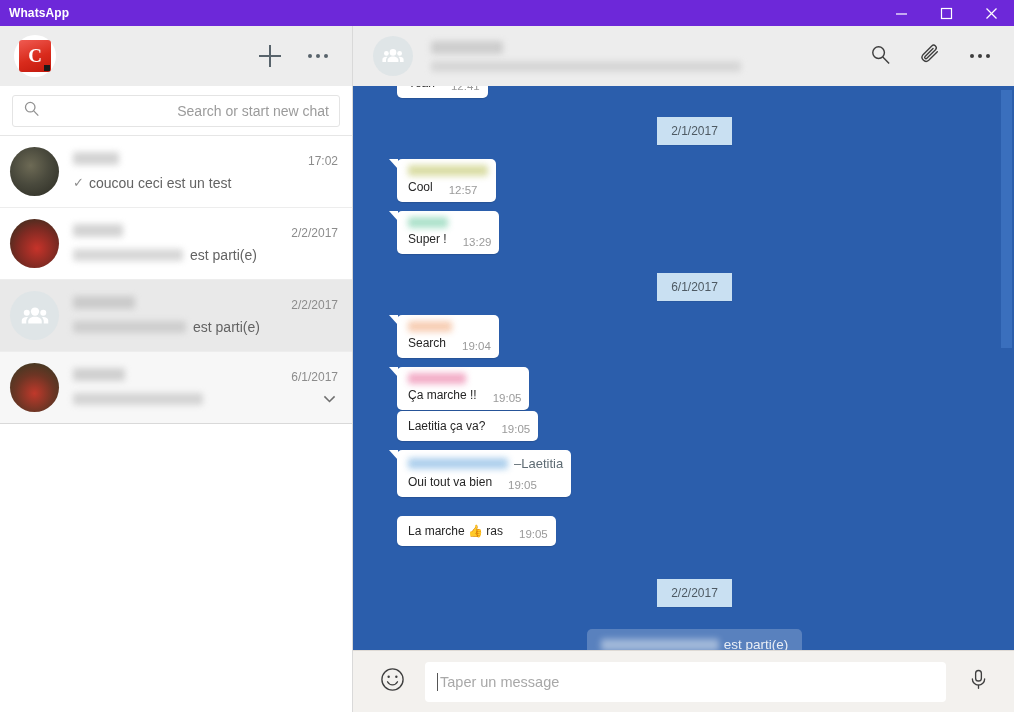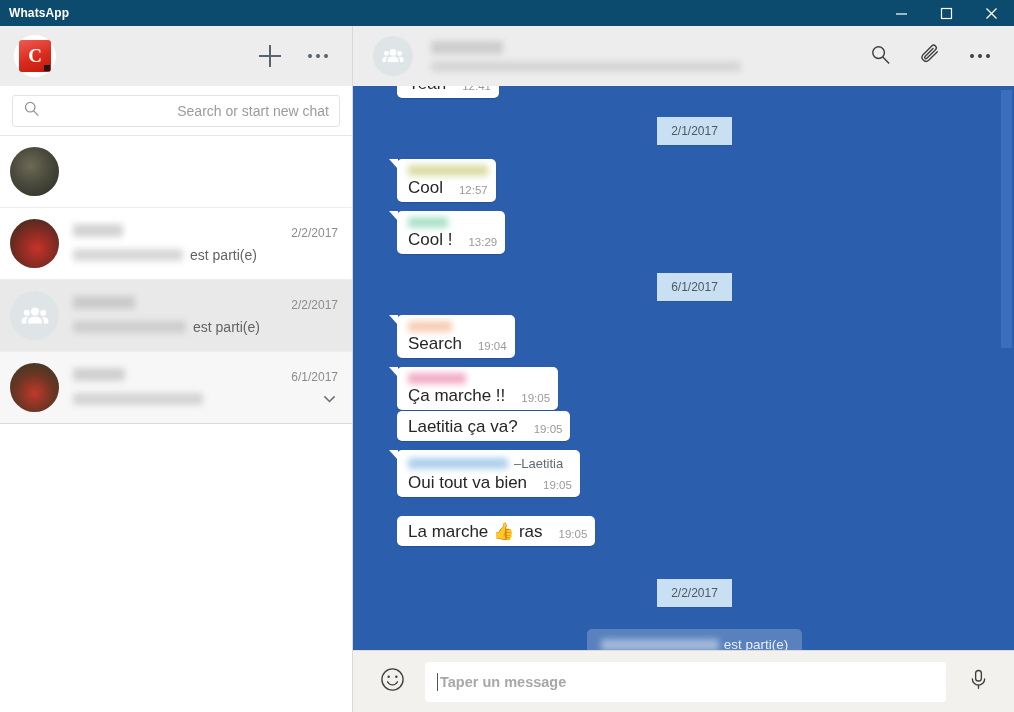--- a/index.html
+++ b/index.html
@@ -5,21 +5,21 @@
   * { box-sizing: border-box; margin: 0; padding: 0; }
   html, body {
     width: 1014px; height: 712px;
     font-family: "Liberation Sans", sans-serif;
     overflow: hidden; background: #fff;
   }
   .app { position: relative; width: 1014px; height: 712px; display: flex; flex-direction: column; }
 
   
   .titlebar {
-    height: 26px; background: #0c4a6e; display: flex; align-items: center;
+    height: 26px; background: #6d28d9; display: flex; align-items: center;
     flex: 0 0 26px; color: #fff;
   }
   .titlebar-text { font-size: 12px; font-weight: bold; padding-left: 9px; letter-spacing: .1px; }
   .win-controls { margin-left: auto; display: flex; height: 26px; }
   .win-btn {
     width: 45px; height: 26px; display: flex; align-items: center; justify-content: center;
     cursor: default;
   }
   .win-btn svg { display: block; }
 
@@ -146,21 +146,21 @@
     display: flex; flex-direction: column;
   }
   .bubble.tail::before {
     content: ""; position: absolute; left: -8px; top: 0;
     border-style: solid; border-width: 0 9px 10px 0; border-color: transparent #fff transparent transparent;
   }
   .sender-line { display: flex; align-items: center; margin-bottom: 2px; }
   .sender-blur { height: 11px; border-radius: 2px; filter: blur(3px); opacity: .95; }
   .sender-suffix { font-size: 13px; color: #5e6b73; margin-left: 6px; white-space: nowrap; }
   .bubble-body { display: flex; align-items: flex-end; }
-  .bubble-text { font-size: 17px; color: #262626; line-height: 19px; white-space: pre-wrap; }
+  .bubble-text { font-size: 12px; color: #262626; line-height: 19px; white-space: pre-wrap; }
   .bubble-time { font-size: 11.5px; color: #9a9a9a; margin-left: 16px; padding-bottom: 1px; white-space: nowrap; }
 
   .sys-bubble {
     background: rgba(255,255,255,.22); border-radius: 5px; padding: 8px 14px;
     display: flex; align-items: center; font-size: 13.5px; color: #e9eef5;
   }
   .sys-blur {
     height: 12px; width: 118px; border-radius: 2px; background: #dde6f0; opacity: .55;
     filter: blur(3.2px); margin-right: 5px;
   }
@@ -175,21 +175,21 @@
     padding: 0 20px 0 22px; border-top: 1px solid #dedad5;
   }
   .emoji-btn { width: 34px; height: 34px; display: flex; align-items: center; justify-content: center; color: #3f3f3f; cursor: pointer; }
   .compose-box {
     flex: 1; height: 40px; background: #fff; border-radius: 4px; margin: 0 16px;
     display: flex; align-items: center; padding: 0 12px;
   }
   .compose-input {
     flex: 1; border: 0; outline: none; font-size: 14.5px; color: #6d28d9;
     font-family: "Liberation Sans", sans-serif; background: transparent;
-    border-left: 1px solid #555; padding-left: 2px; height: 18px; font-weight: bold;
+    border-left: 1px solid #555; padding-left: 2px; height: 18px;
   }
   .compose-input::placeholder { color: #a8a8a8; }
   .mic-btn { width: 32px; height: 32px; display: flex; align-items: center; justify-content: center; color: #3f3f3f; cursor: pointer; }
 </style>
 </head>
 <body>
 
 <div class="app">
 
   <div class="titlebar">
@@ -245,20 +245,30 @@
               </svg>
           </span>
           <input class="search-input" type="text" placeholder="Search or start new chat" style="">
         </div>
       </div>
 
       <div class="chat-list">
 
         <div class="chat-item">
           <div class="chat-avatar av-photo-1"></div>
+          <div class="chat-main">
+            <div class="chat-row1">
+              <span class="chat-name-blur" style="width:46px"></span>
+              <span class="chat-time">17:02</span>
+            </div>
+            <div class="chat-row2">
+              <span class="check-mark">✓</span>
+              <span>coucou ceci est un test</span>
+            </div>
+          </div>
         </div>
 
         <div class="chat-item">
           <div class="chat-avatar av-photo-2"></div>
           <div class="chat-main">
             <div class="chat-row1">
               <span class="chat-name-blur" style="width:50px"></span>
               <span class="chat-time">2/2/2017</span>
             </div>
             <div class="chat-row2">
@@ -382,21 +392,21 @@
               </div>
             </div>
           </div>
 
           <div class="bubble-row in">
             <div class="bubble tail">
               <div class="sender-line">
                 <span class="sender-blur" style="width:40px;background:#a8e0c8"></span>
               </div>
               <div class="bubble-body">
-                <span class="bubble-text">Cool !</span>
+                <span class="bubble-text">Super !</span>
                 <span class="bubble-time">13:29</span>
               </div>
             </div>
           </div>
 
           <div class="date-chip-row">
             <span class="date-chip">6/1/2017</span>
           </div>
 
           <div class="bubble-row in">

